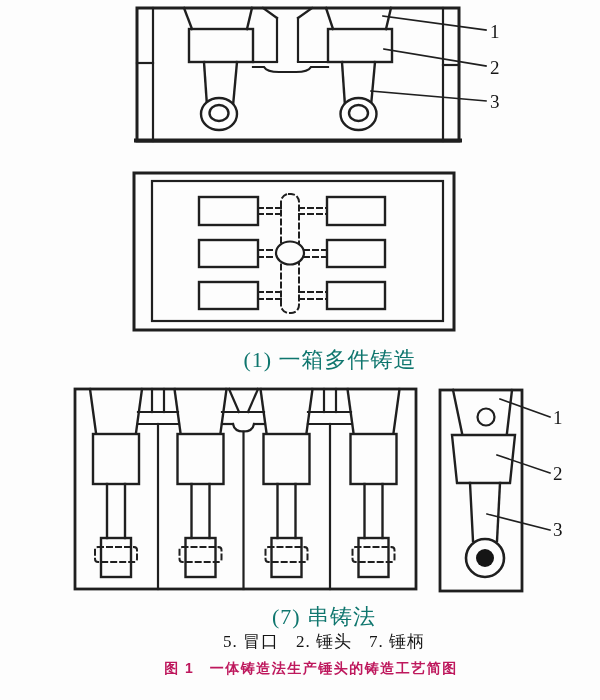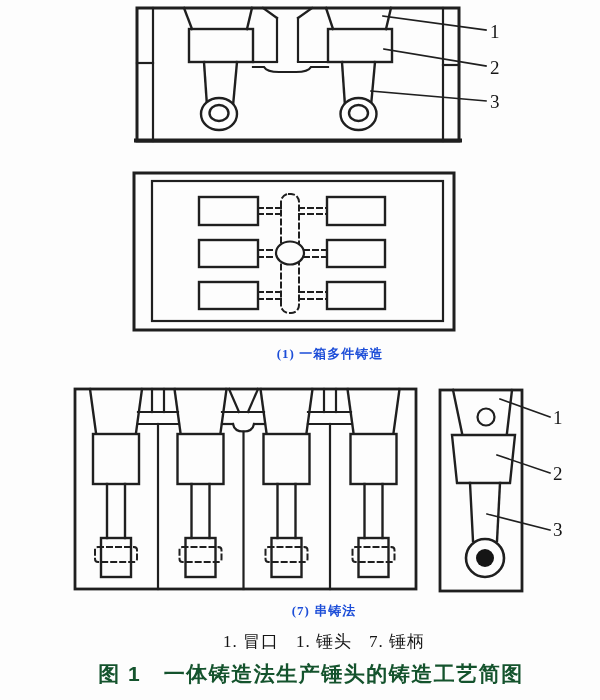--- a/index.html
+++ b/index.html
@@ -11,44 +11,43 @@
     background: #fdfdfd;
     overflow: hidden;
     font-family: "Liberation Serif", serif;
     color: #111111;
   }
   .art { position: absolute; left: 0; top: 0; }
   .caption {
     position: absolute;
     transform: translateX(-50%);
     white-space: nowrap;
-    font-size: 13px;
+    font-size: 22px;
     letter-spacing: 1px;
-    color: #1d4ed8;
-    font-weight: bold;
+    color: #0f766e;
   }
   .legend {
     position: absolute;
     transform: translateX(-50%);
     display: flex;
     gap: 17px;
     white-space: nowrap;
     font-size: 17px;
     letter-spacing: 1px;
     color: #151515;
   }
   .title {
     position: absolute;
     transform: translateX(-50%);
     white-space: nowrap;
     font-family: "Liberation Sans", sans-serif;
     font-weight: bold;
-    font-size: 21px;
+    font-size: 14px;
     letter-spacing: 1.5px;
-    color: #14532d;
+    color: #be185d;
   }
   svg text {
     font-family: "Liberation Serif", serif;
     font-size: 19px;
     fill: #151515;
   }
 </style>
 </head>
 <body>
 
@@ -243,19 +242,19 @@
       <text x="553" y="480" stroke="none" fill="#151515">2</text>
       <text x="553" y="536" stroke="none" fill="#151515">3</text>
     </g>
   </svg>
 
   <div class="caption" style="left:330px; top:345px;">(1) 一箱多件铸造</div>
 
   <div class="caption" style="left:324px; top:602px;">(7) 串铸法</div>
 
   <div class="legend" style="left:324px; top:630px;">
-    <span>1. 冒口</span>
-    <span>1. 锤头</span>
+    <span>5. 冒口</span>
+    <span>2. 锤头</span>
     <span>7. 锤柄</span>
   </div>
 
   <div class="title" style="left:311px; top:660px;">图 1　一体铸造法生产锤头的铸造工艺简图</div>
 </div>
 
 </body></html>

